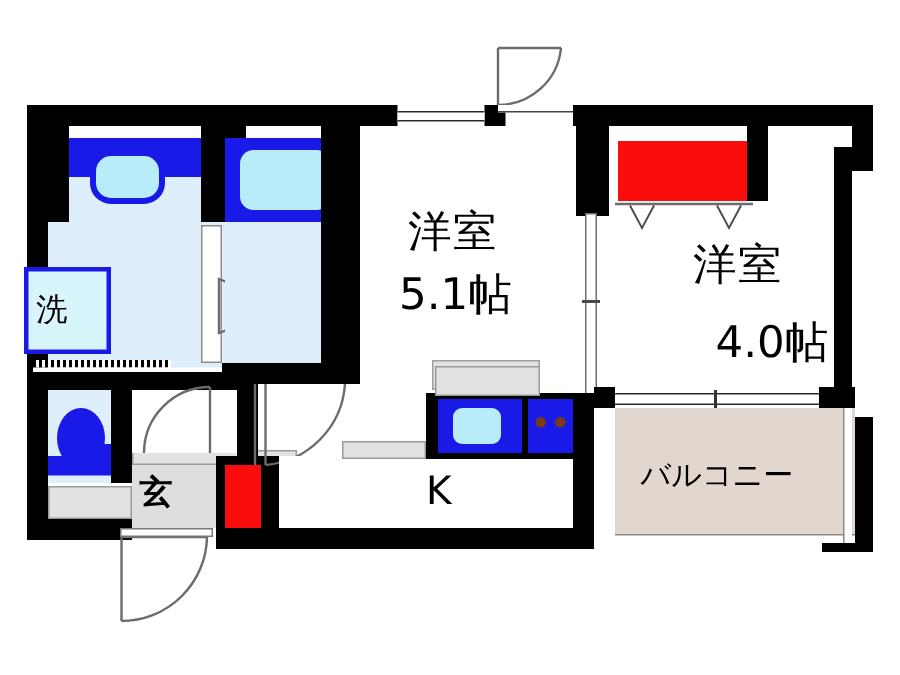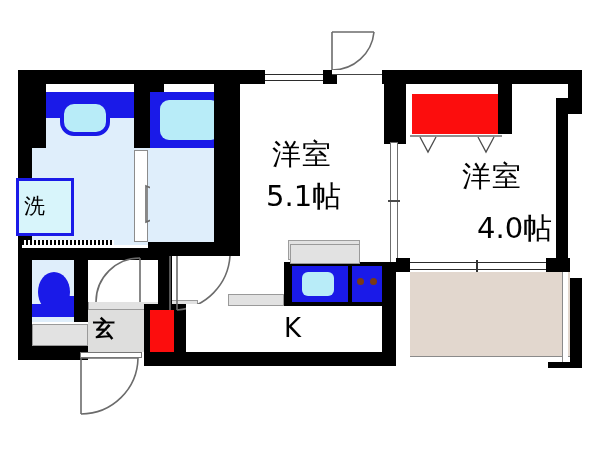--- a/index.html
+++ b/index.html
@@ -183,20 +183,21 @@
   <div class="abs" style="left:357px;top:278px;width:7px;height:7px;border-radius:50%;background:#7a3a16;"></div>
   <div class="abs" style="left:370px;top:278px;width:7px;height:7px;border-radius:50%;background:#7a3a16;"></div>
 
   <div class="abs fill-counter" style="left:228px;top:294px;width:56px;height:12px;border:1px solid #9a9a9a;"></div>
 
   <div class="abs wall" style="left:382px;top:262px;width:14px;height:92px;"></div>
 
   <div class="abs wall" style="left:396px;top:258px;width:14px;height:14px;"></div>
   <div class="abs wall" style="left:546px;top:258px;width:24px;height:14px;"></div>
   <div class="abs fill-balcony" style="left:410px;top:272px;width:160px;height:86px;"></div>
+  <div class="lbl lbl-balcony" style="left:427px;top:306px;">バルコニー</div>
 
   <div class="abs win" style="left:410px;top:262px;width:136px;height:8px;"></div>
   <div class="abs" style="left:476px;top:260px;width:2px;height:12px;background:#333;"></div>
 
   <div class="abs" style="left:410px;top:356px;width:160px;height:6px;background:#ffffff;border-top:1px solid #8a8a8a;"></div>
   <div class="abs" style="left:562px;top:272px;width:6px;height:90px;background:#ffffff;border-left:1px solid #8a8a8a;"></div>
 
   <div class="abs wall" style="left:382px;top:340px;width:14px;height:26px;"></div>
   <div class="abs wall" style="left:18px;top:334px;width:14px;height:26px;"></div>
 

